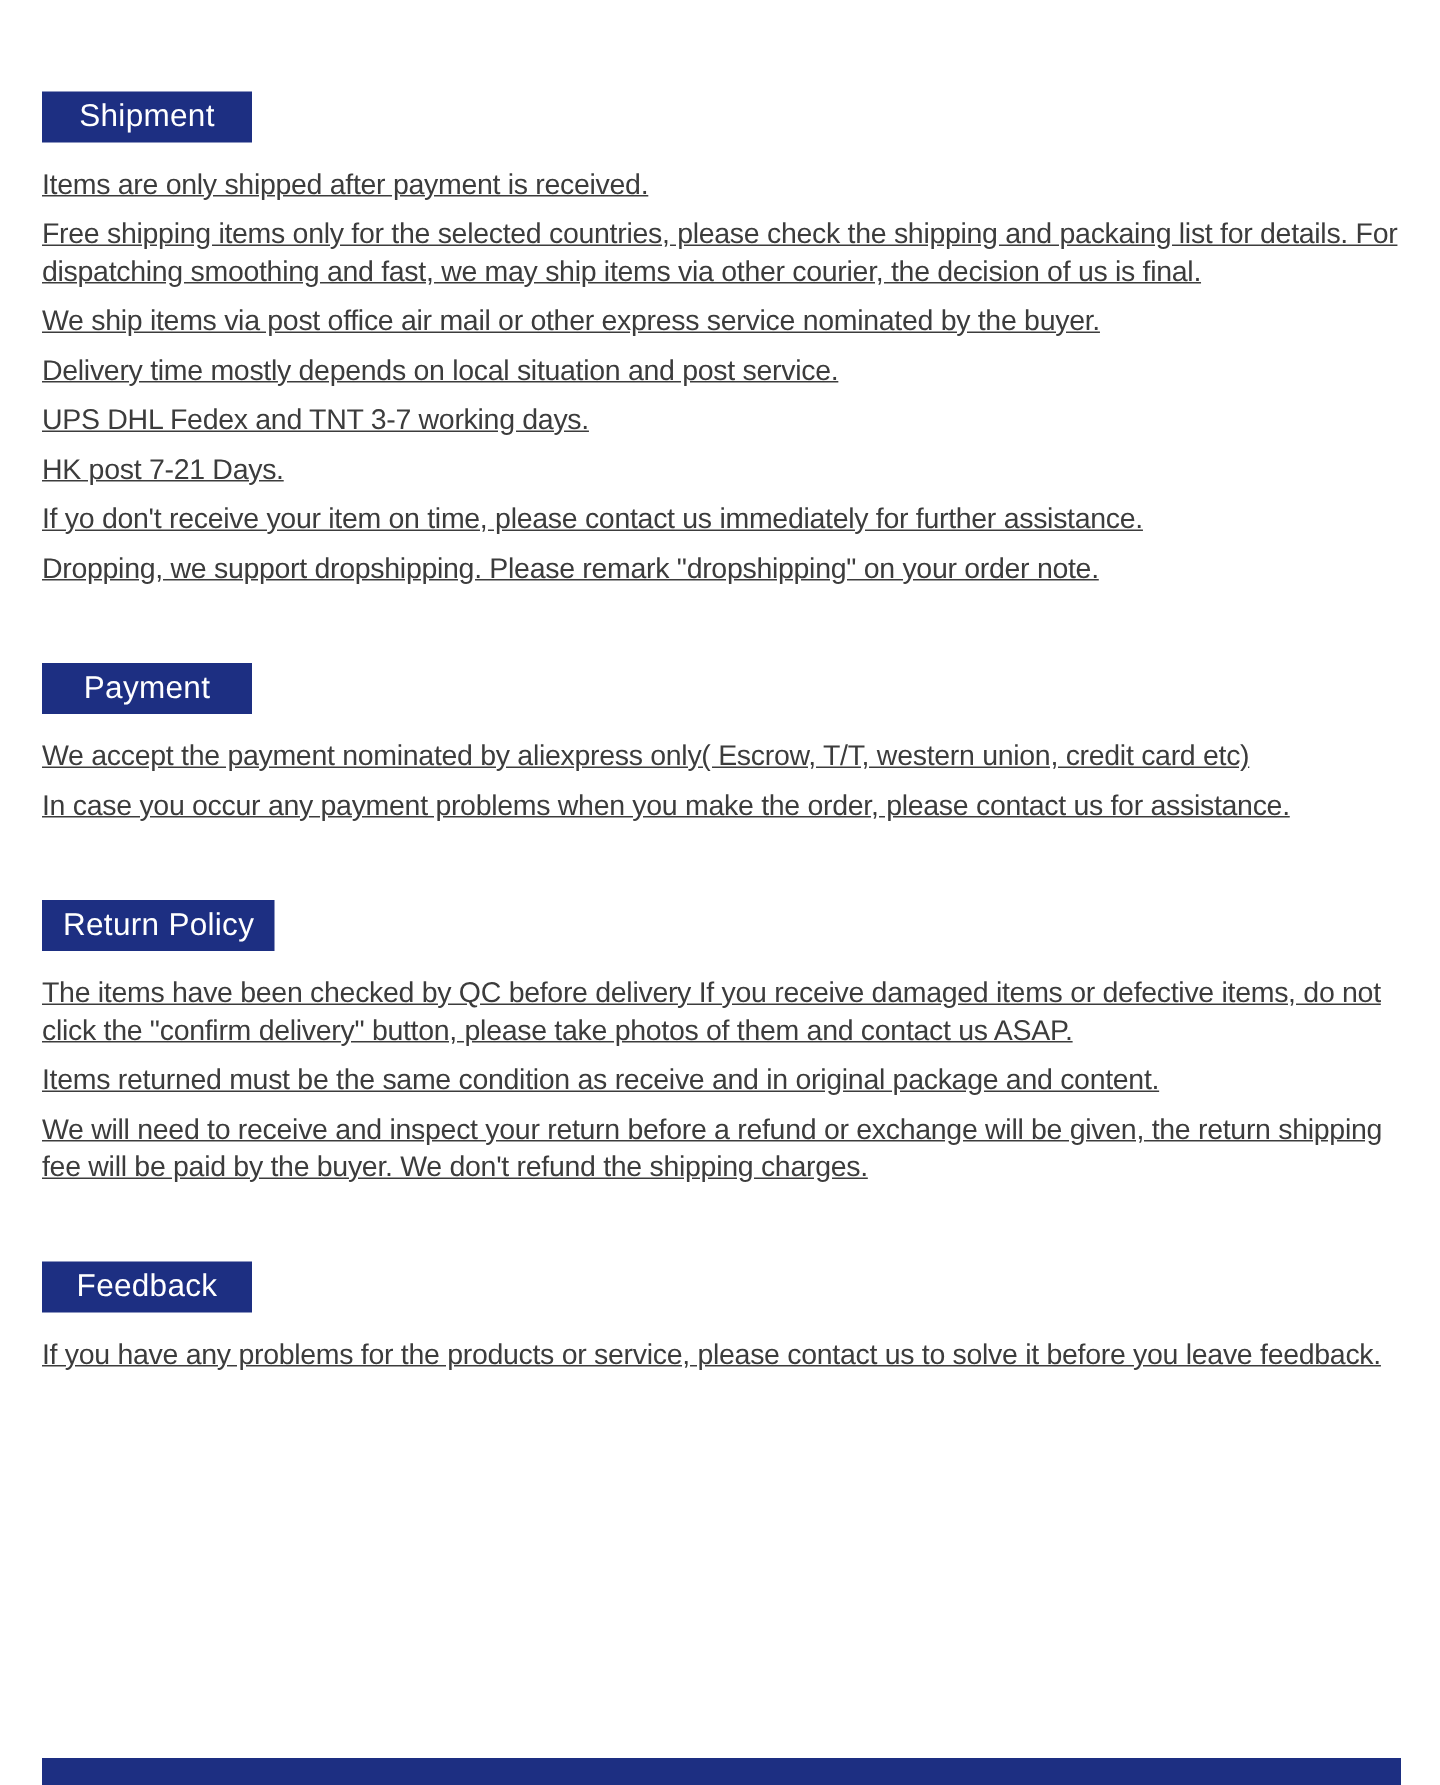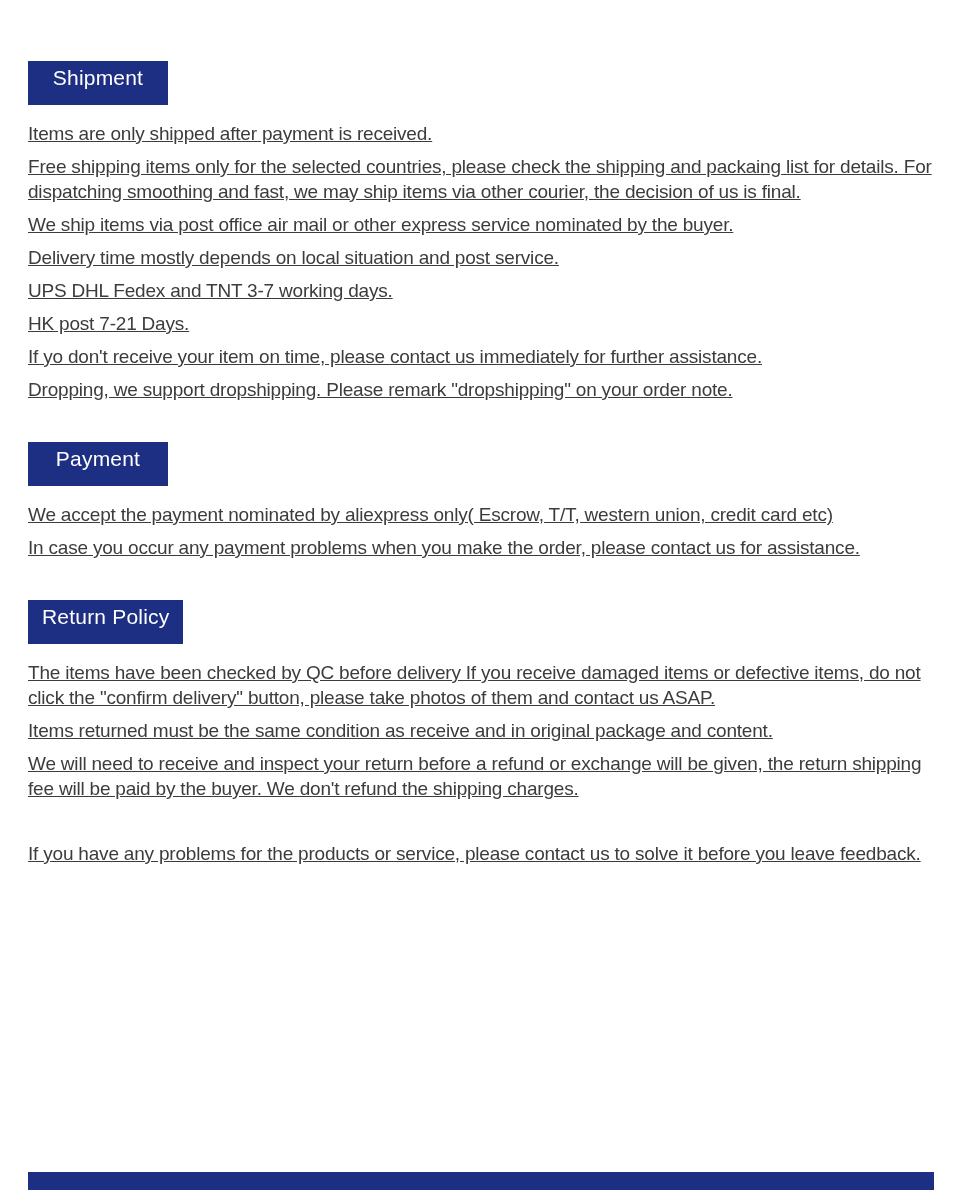--- a/index.html
+++ b/index.html
@@ -17,39 +17,39 @@
   }
   .page {
     box-sizing: border-box;
     padding: 61px 26px 0 28px;
   }
   .sec-header {
     display: inline-block;
     box-sizing: border-box;
     min-width: 140px;
     padding: 0 14px;
-    height: 44px;
+    height: 34px;
     line-height: 34px;
     background: var(--accent, #1d2f82);
     color: #ffffff;
     font-size: 21px;
     text-align: center;
     letter-spacing: 0.2px;
     margin: 0 0 16px 0;
   }
   .sec p {
     margin: 0 0 8px 0;
     font-size: 19px;
     line-height: 25px;
     letter-spacing: -0.2px;
     max-width: 906px;
     text-decoration: underline;
   }
   .sec + .sec {
-    margin-top: 40px;
+    margin-top: 50px;
   }
   .bottom-bar {
     position: absolute;
     left: 28px;
     right: 26px;
     bottom: 0;
     height: 18px;
     background: var(--accent, #1d2f82);
   }
 </style>
@@ -77,18 +77,19 @@
   </section>
 
   <section class="sec">
     <div class="sec-header">Return Policy</div>
     <p>The items have been checked by QC before delivery If you receive damaged items or defective items, do not click the "confirm delivery" button, please take photos of them and contact us ASAP.</p>
     <p>Items returned must be the same condition as receive and in original package and content.</p>
     <p>We will need to receive and inspect your return before a refund or exchange will be given, the return shipping fee will be paid by the buyer. We don't refund the shipping charges.</p>
   </section>
 
   <section class="sec">
+    <div class="sec-header">Feedback</div>
     <p>If you have any problems for the products or service, please contact us to solve it before you leave feedback.</p>
   </section>
 
 </div>
 
 <div class="bottom-bar"></div>
 
 </body></html>

